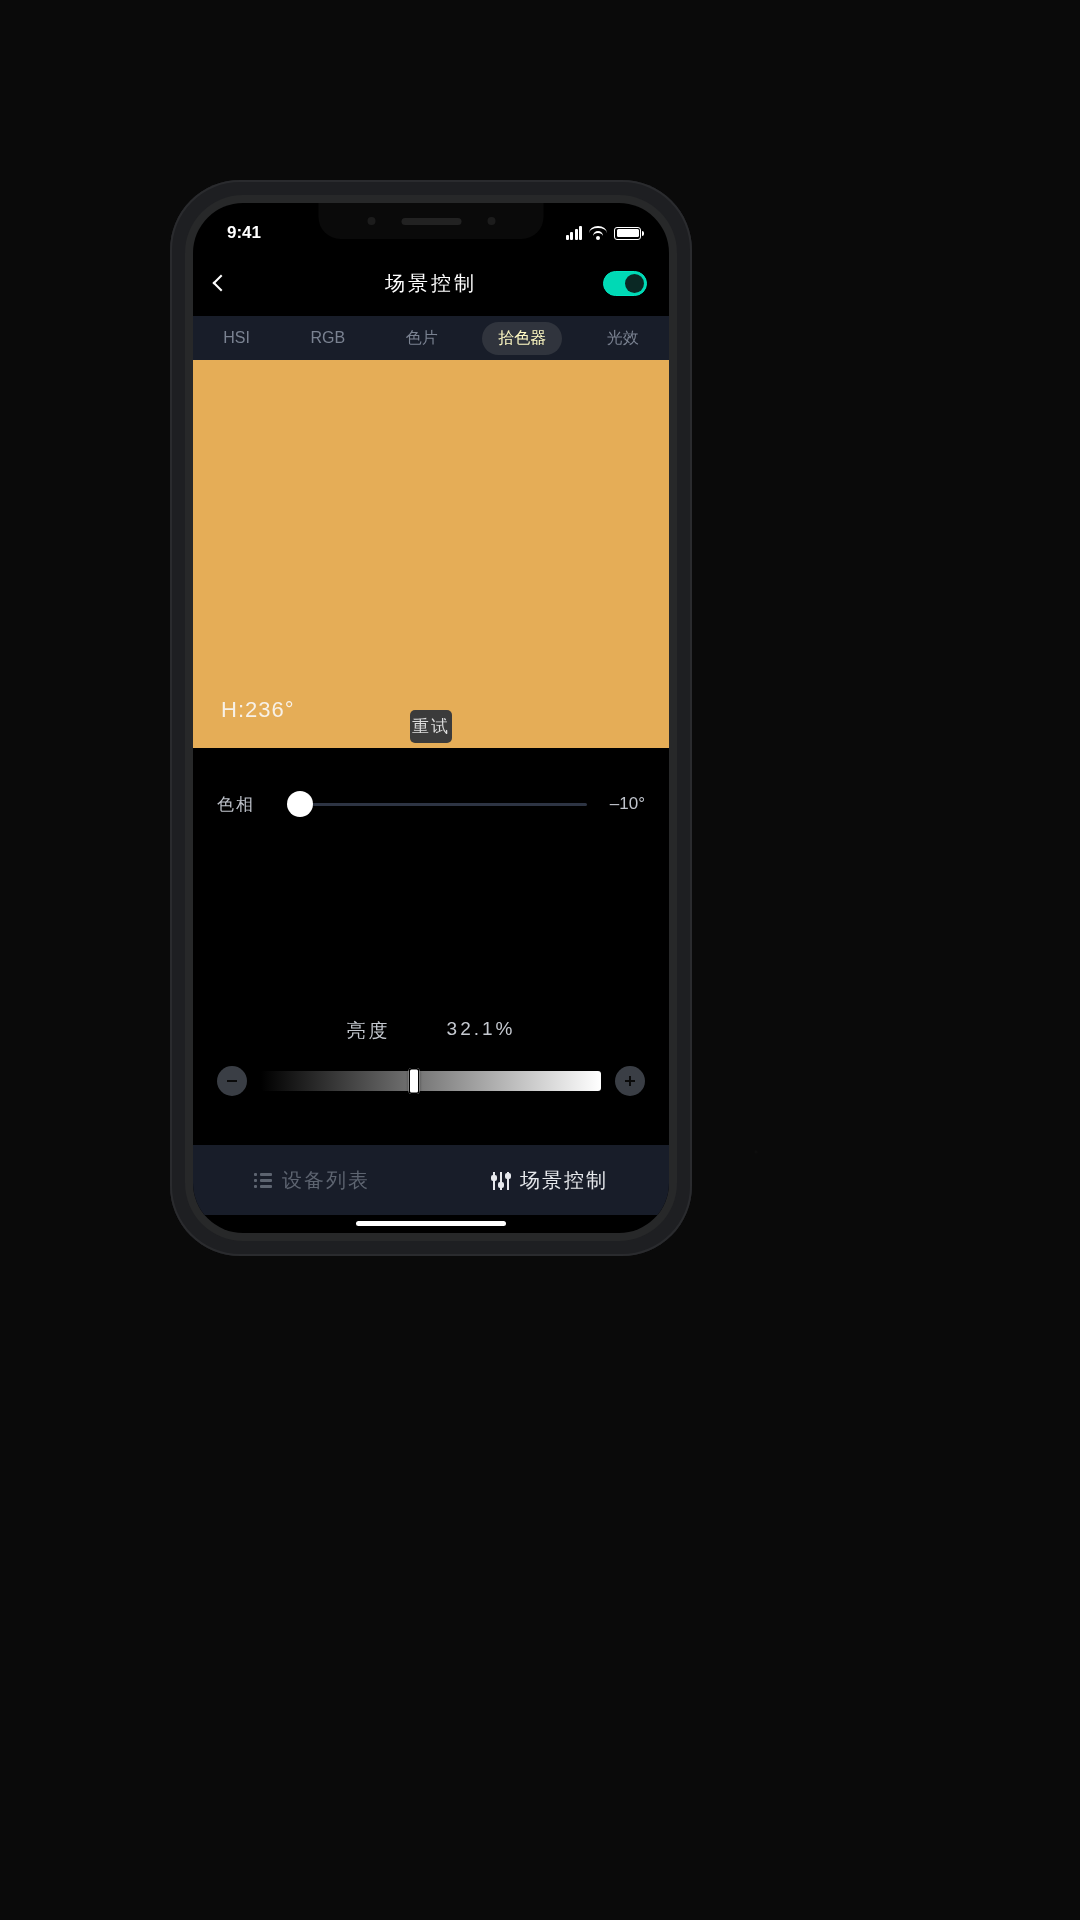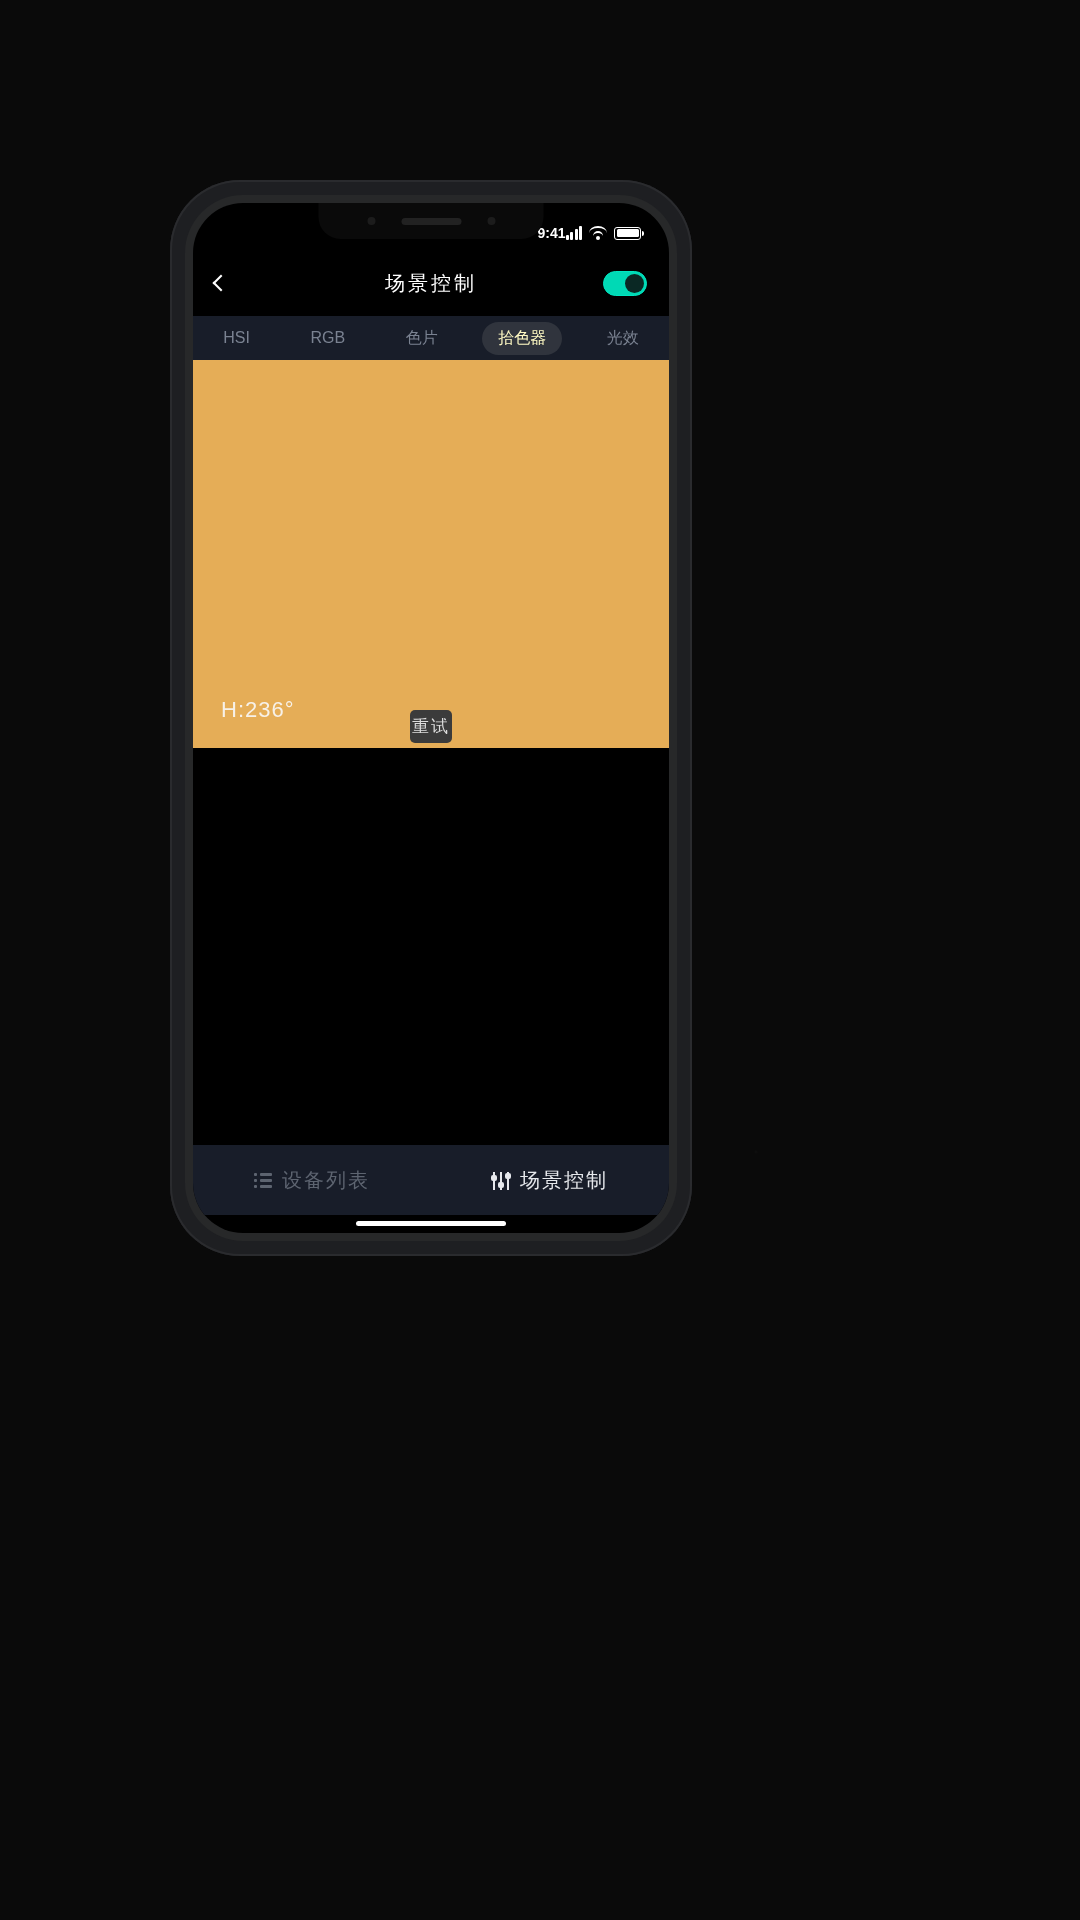--- a/index.html
+++ b/index.html
@@ -26,22 +26,22 @@
   
   .notch{
     position:absolute; top:0; left:50%; transform:translateX(-50%);
     width:225px; height:36px; background:#0a0a0a; border-radius:0 0 22px 22px;
     z-index:50; display:flex; align-items:center; justify-content:center; gap:26px;
   }
   .notch .dot{ width:8px; height:8px; border-radius:50%; background:#1c1c1c; }
   .notch .slot{ width:60px; height:7px; border-radius:4px; background:#222; }
   .status-bar{
     position:absolute; top:0; left:0; right:0; height:46px;
-    display:flex; align-items:center; justify-content:flex-end;
-    padding:14px 28px 0 34px; font-size:14px; font-weight:600; z-index:40;
+    display:flex; align-items:center; justify-content:space-between;
+    padding:14px 28px 0 34px; font-size:17px; font-weight:600; z-index:40;
   }
   .status-icons{ display:flex; align-items:center; gap:7px; }
   .sig{ display:flex; align-items:flex-end; gap:1.5px; }
   .sig span{ width:3px; background:#fff; border-radius:1px; }
   .sig span:nth-child(1){height:5px} .sig span:nth-child(2){height:8px}
   .sig span:nth-child(3){height:11px} .sig span:nth-child(4){height:14px}
   .wifi{ width:18px; height:13px; position:relative; }
   .wifi::before{content:"";position:absolute;inset:0;border:2px solid #fff;border-bottom:none;border-left:none;border-right:none;border-radius:18px 18px 0 0/14px 14px 0 0;transform:translateY(-1px)}
   .wifi::after{content:"";position:absolute;left:4px;top:4px;right:4px;height:6px;border:2px solid #fff;border-bottom:none;border-left:none;border-right:none;border-radius:10px 10px 0 0}
   .wifi .d{position:absolute;left:7px;bottom:0;width:4px;height:4px;border-radius:50%;background:#fff}
@@ -164,22 +164,52 @@
       <div class="tab active">拾色器</div>
       <div class="tab">光效</div>
     </div>
 
     <div class="swatch" style="background:#e5ad57">
       <div class="hv">H:236°</div>
       <button class="retry-btn">重试</button>
     </div>
 
     <div class="sliders">
-    </div>
-
+      <div class="srow">
+        <div class="slabel">色相</div>
+        <div class="track">
+          <div class="trackfill" style="width:0%"></div>
+          <div class="thumb" style="left:3%"></div>
+        </div>
+        <div class="sval">–10°</div>
+      </div>
+    </div>
+
+    <div class="bright">
+      <div class="bright-head">
+        <span>亮度</span>
+        <span>32.1%</span>
+      </div>
+      <div class="bright-row">
+        <div class="circ-btn">
+          <svg width="12" height="12">
+                <line x1="1" y1="6" x2="11" y2="6" stroke-width="2"></line>
+              </svg>
+        </div>
+        <div class="grad-track">
+          <div class="grad-thumb" style="left:45%"></div>
+        </div>
+        <div class="circ-btn">
+          <svg width="12" height="12">
+                <line x1="1" y1="6" x2="11" y2="6" stroke-width="2"></line>
+                <line x1="6" y1="1" x2="6" y2="11" stroke-width="2"></line>
+              </svg>
+        </div>
+      </div>
+    </div>
 
     <div class="bottom-nav">
       <div class="bnav-item inactive">
         <div class="list-icon">
           <span>
                 <i></i>
                 <b></b>
               </span>
               <span>
                 <i></i>

